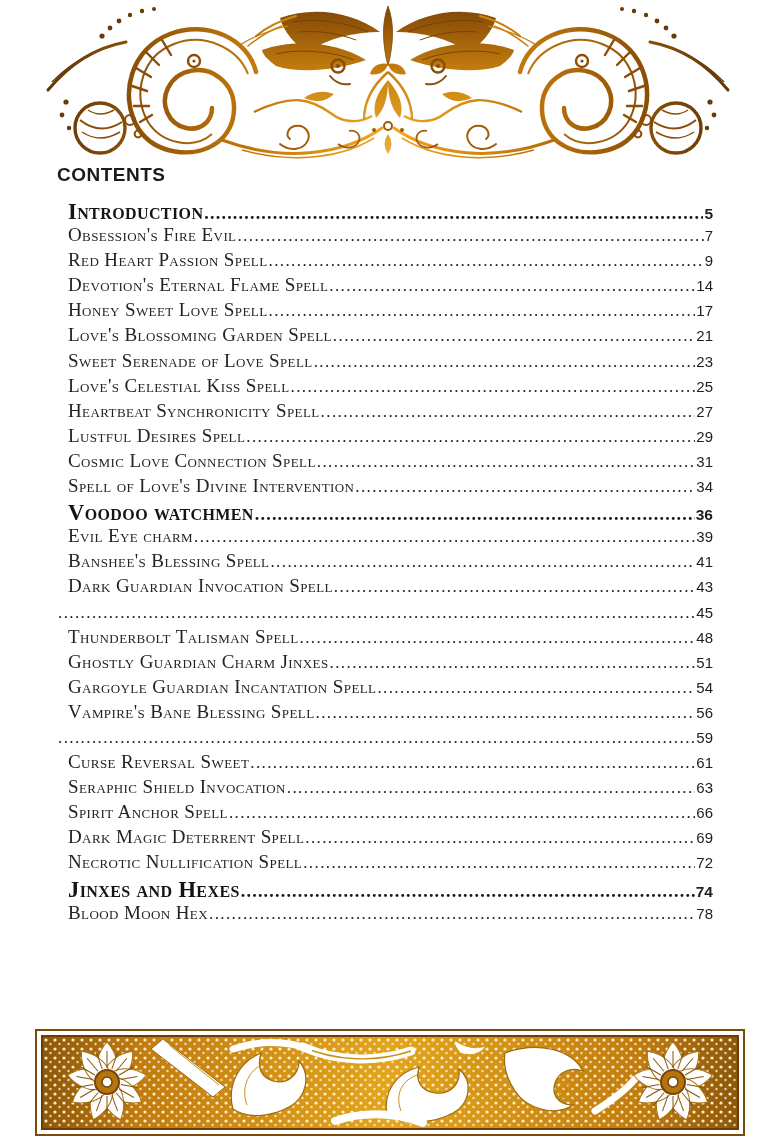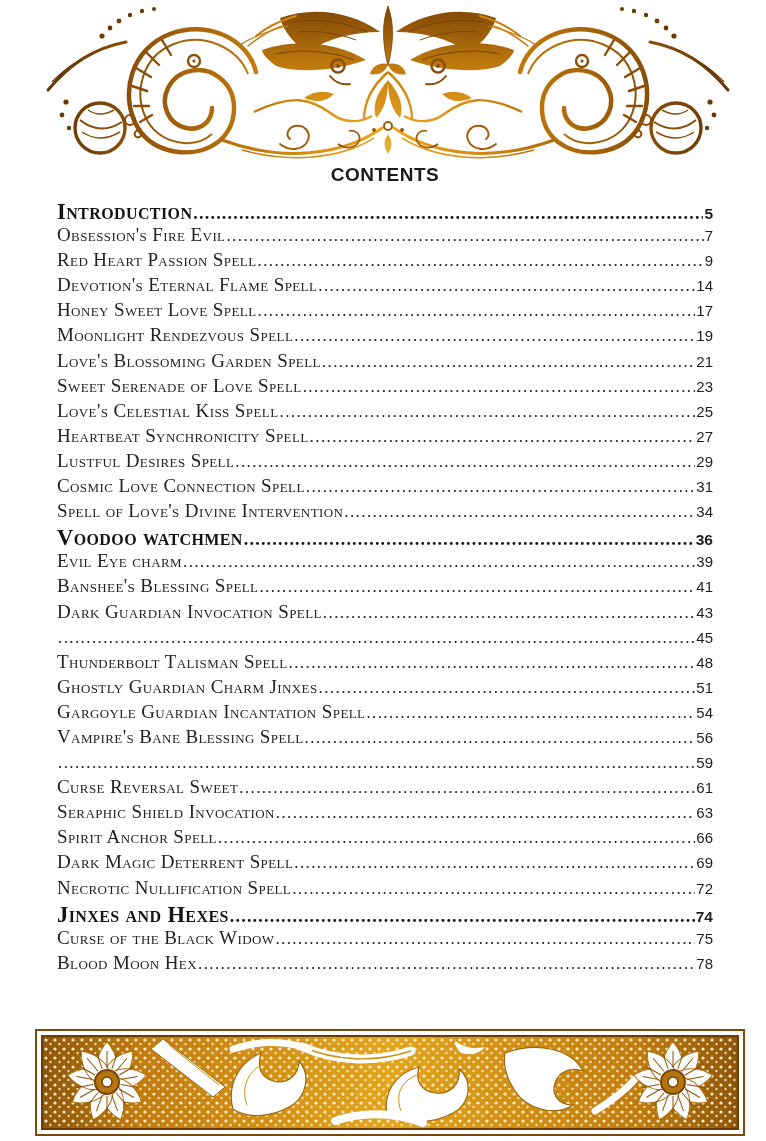--- a/index.html
+++ b/index.html
@@ -11,38 +11,37 @@
   }
   .page { position: relative; width: 766px; height: 1141px; background: #ffffff; }
 
   .top-ornament {
     position: absolute; left: 42px; top: 2px;
     width: 692px; height: 158px;
   }
 
   .contents-heading {
     position: absolute; top: 164px; left: 57px; width: 656px;
-    text-align: center;
     font-family: "Liberation Sans", sans-serif;
     font-size: 19px; font-weight: bold;
     color: #1b1b1b; letter-spacing: 0.5px;
   }
 
   .toc {
     position: absolute; top: 199px; left: 57px; width: 656px;
     display: flex; flex-direction: column;
   }
   .toc-row {
     display: flex; align-items: baseline;
     height: 25.1px;
     font-variant: small-caps;
     font-size: 19px; color: #232323;
     white-space: nowrap;
   }
-  .toc-row .toc-title { letter-spacing: 0.4px; flex: 0 0 auto; }
+  .toc-row .toc-title { letter-spacing: 0.4px; flex: 0 0 auto; margin-left: 11px; }
   .toc-row .toc-dots { flex: 1 1 auto; overflow: hidden; margin: 0 1px; }
   .toc-row .toc-dots::after {
     content: "..........................................................................................................................................................................................................................................................................";
     letter-spacing: 1.4px; font-size: 17px;
   }
   .toc-row .toc-page {
     flex: 0 0 auto;
     font-family: "Liberation Sans", sans-serif;
     font-variant: normal; font-size: 15px; color: #1e1e1e;
   }
@@ -169,25 +168,20 @@
     <span class="toc-title">Devotion's Eternal Flame Spell</span>
     <span class="toc-dots"></span>
     <span class="toc-page">14</span>
   </div>
       <div class="toc-row">
     <span class="toc-title">Honey Sweet Love Spell</span>
     <span class="toc-dots"></span>
     <span class="toc-page">17</span>
   </div>
       <div class="toc-row">
-    <span class="toc-title">Moonlight Rendezvous Spell</span>
-    <span class="toc-dots"></span>
-    <span class="toc-page">19</span>
-  </div>
-      <div class="toc-row">
     <span class="toc-title">Love's Blossoming Garden Spell</span>
     <span class="toc-dots"></span>
     <span class="toc-page">21</span>
   </div>
       <div class="toc-row">
     <span class="toc-title">Sweet Serenade of Love Spell</span>
     <span class="toc-dots"></span>
     <span class="toc-page">23</span>
   </div>
       <div class="toc-row">
@@ -285,25 +279,20 @@
   </div>
       <div class="toc-row">
     <span class="toc-title">Necrotic Nullification Spell</span>
     <span class="toc-dots"></span>
     <span class="toc-page">72</span>
   </div>
       <div class="toc-row bold">
     <span class="toc-title">Jinxes and Hexes</span>
     <span class="toc-dots"></span>
     <span class="toc-page">74</span>
-  </div>
-      <div class="toc-row">
-    <span class="toc-title">Curse of the Black Widow</span>
-    <span class="toc-dots"></span>
-    <span class="toc-page">75</span>
   </div>
       <div class="toc-row">
     <span class="toc-title">Blood Moon Hex</span>
     <span class="toc-dots"></span>
     <span class="toc-page">78</span>
   </div>
     </div>
 
   <svg class="bottom-border" viewBox="0 0 710 107" xmlns="http://www.w3.org/2000/svg" aria-hidden="true">
     <defs>

